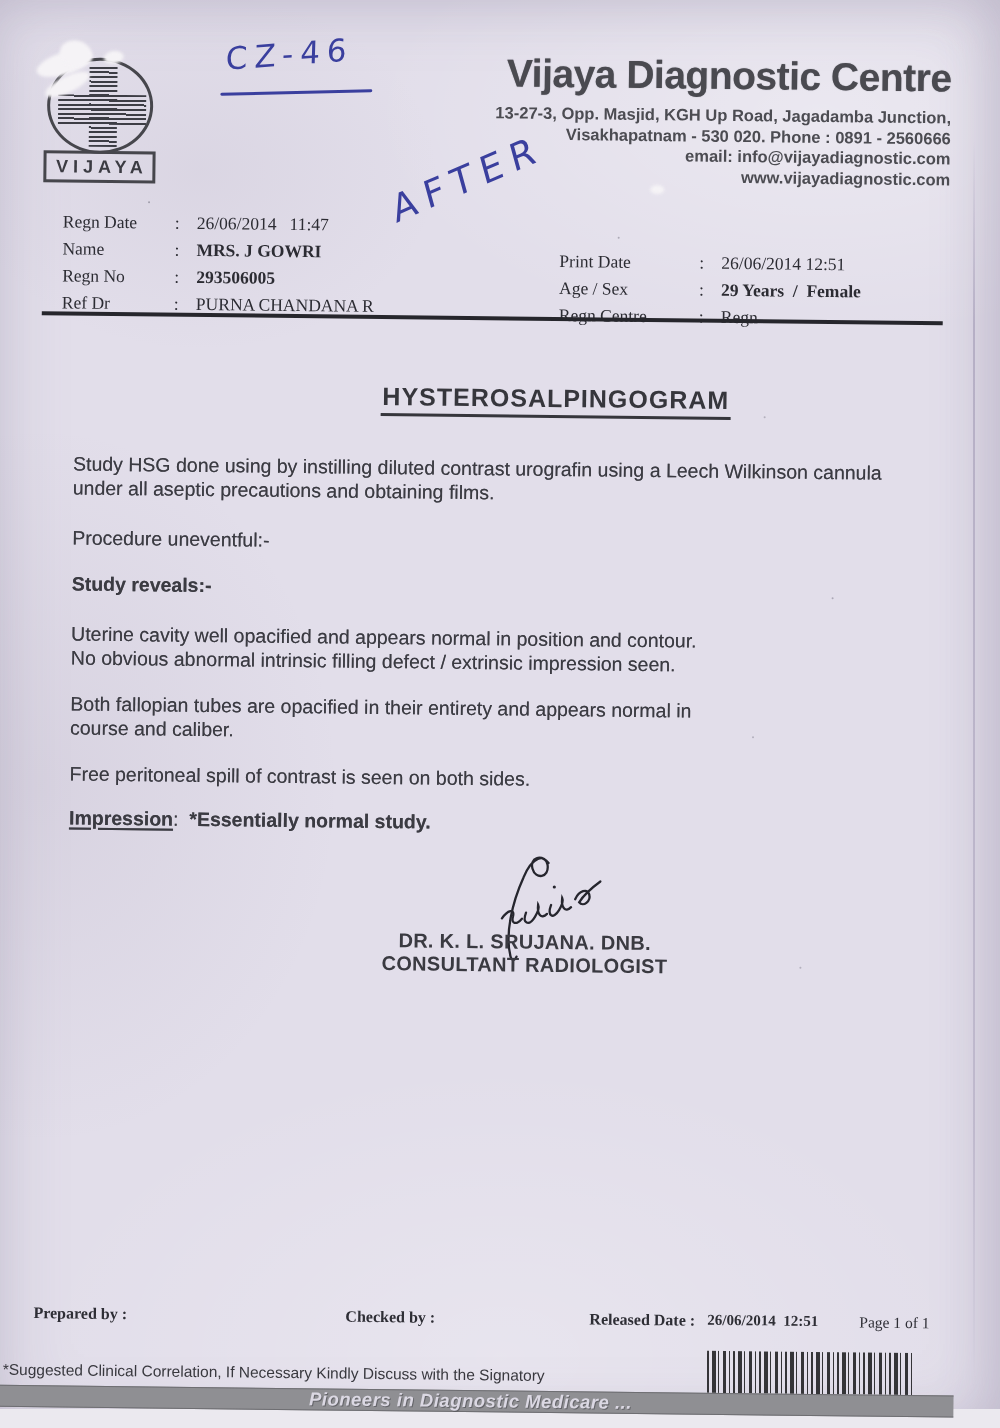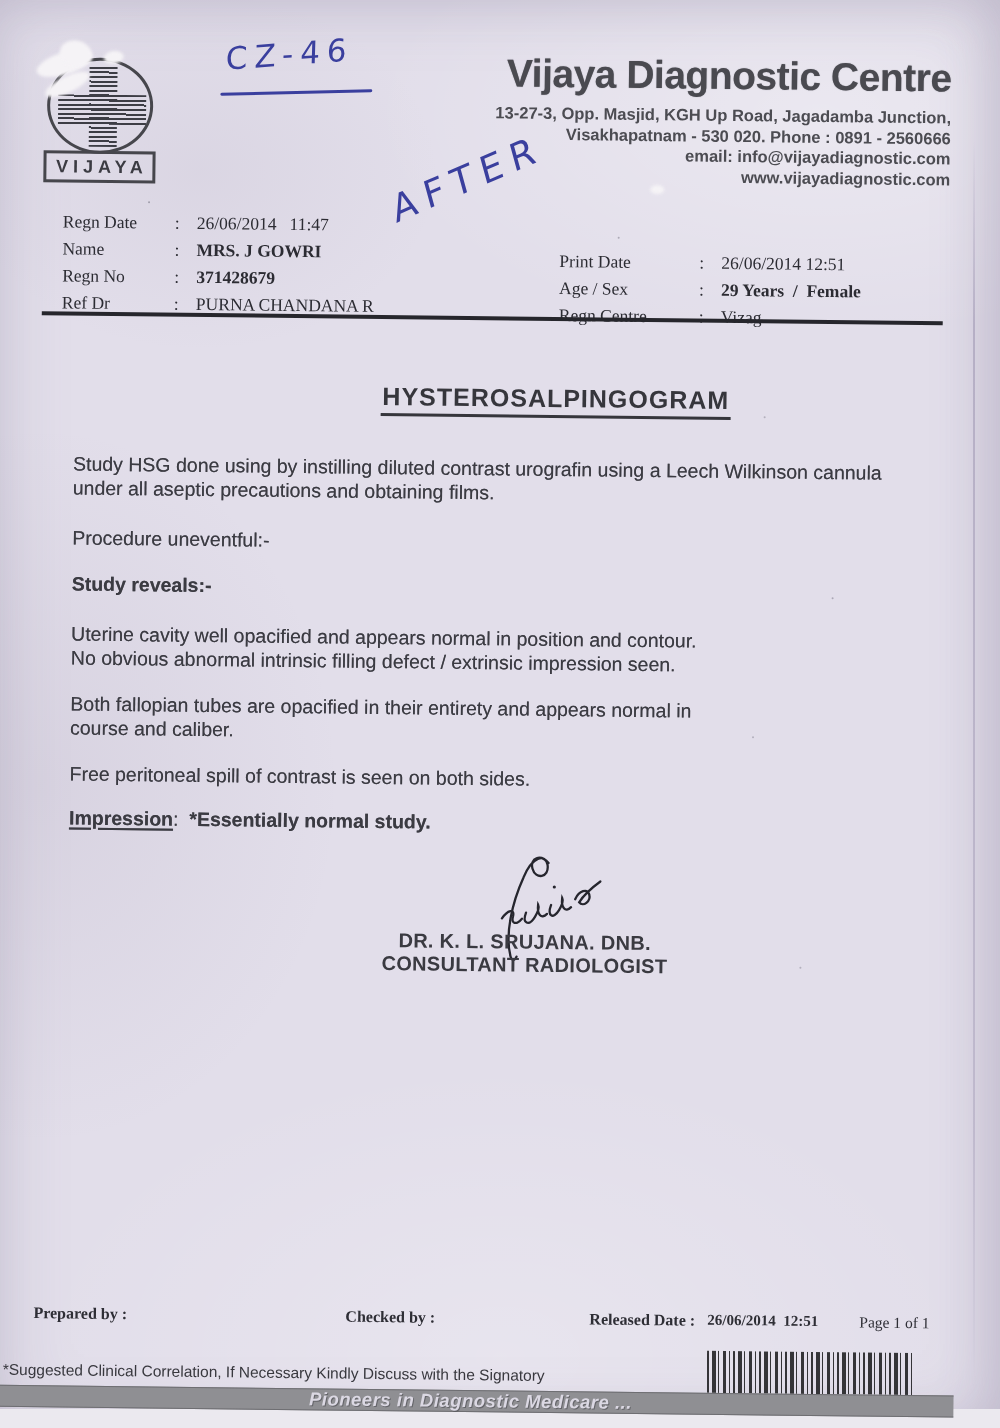--- a/index.html
+++ b/index.html
@@ -138,21 +138,21 @@
         <span class="val">26/06/2014   11:47</span>
       </div>
       <div class="row">
         <span class="lab">Name</span>
         <span class="colon">:</span>
         <span class="val b">MRS. J GOWRI</span>
       </div>
       <div class="row">
         <span class="lab">Regn No</span>
         <span class="colon">:</span>
-        <span class="val b">371428679</span>
+        <span class="val b">293506005</span>
       </div>
       <div class="row">
         <span class="lab">Ref Dr</span>
         <span class="colon">:</span>
         <span class="val">PURNA CHANDANA R</span>
       </div>
     </div>
 
     <div class="details dr">
       <div class="row">
@@ -161,21 +161,21 @@
         <span class="val">26/06/2014 12:51</span>
       </div>
       <div class="row">
         <span class="lab">Age / Sex</span>
         <span class="colon">:</span>
         <span class="val b">29 Years  /  Female</span>
       </div>
       <div class="row">
         <span class="lab">Regn Centre</span>
         <span class="colon">:</span>
-        <span class="val">Vizag</span>
+        <span class="val">Regn</span>
       </div>
     </div>
 
     <div class="rule"></div>
 
     <div class="title-wrap">
       <span class="title">HYSTEROSALPINGOGRAM</span>
     </div>
 
     <div class="bodyline" style="top:452px;">Study HSG done using by instilling diluted contrast urografin using a Leech Wilkinson cannula</div>

